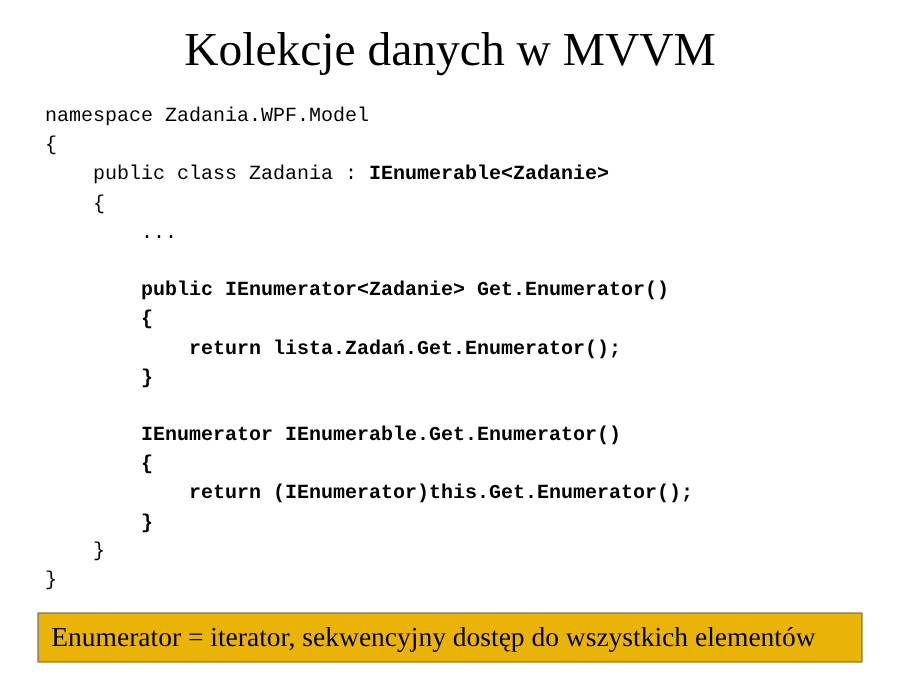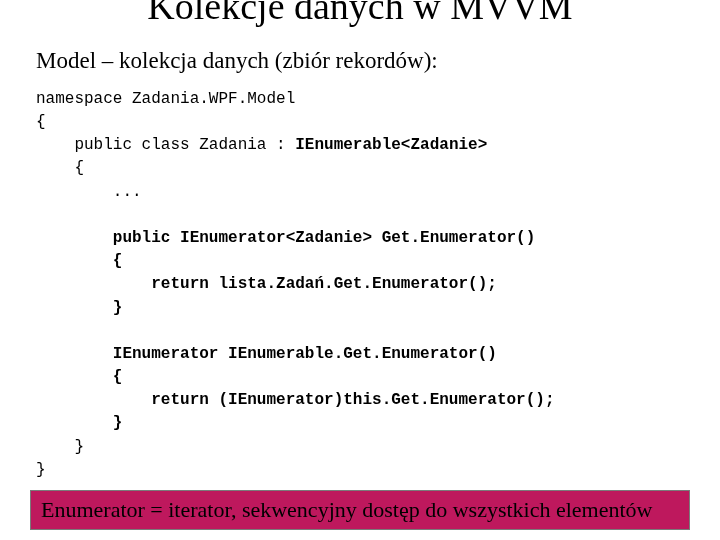--- a/index.html
+++ b/index.html
@@ -36,34 +36,33 @@
     font-size: 16px;
     line-height: 1.45;
     margin: 0 0 8px 6px;
     white-space: pre;
   }
   pre.code b {
     font-weight: bold;
   }
   .footer-box {
     border: 1px solid #7a7a7a;
-    background: #be185d;
+    background: #eab308;
     padding: 6px 10px;
     font-size: 22px;
     margin-top: auto;
   }
 </style>
 </head>
 <body>
 
 <div class="slide">
 
   <h1 class="title">Kolekcje danych w MVVM</h1>
 
-  <div class="subtitle">Model – kolekcja danych (zbiór rekordów):</div>
 
   <pre class="code"><span>namespace Zadania.WPF.Model</span>
 <span>{</span>
 <span>    public class Zadania : </span><b>IEnumerable&lt;Zadanie&gt;</b>
 <span>    {</span>
 <span>        ...</span>
 <span></span>
 <b>        public IEnumerator&lt;Zadanie&gt; Get.Enumerator()</b>
 <b>        {</b>
 <b>            return lista.Zadań.Get.Enumerator();</b>

